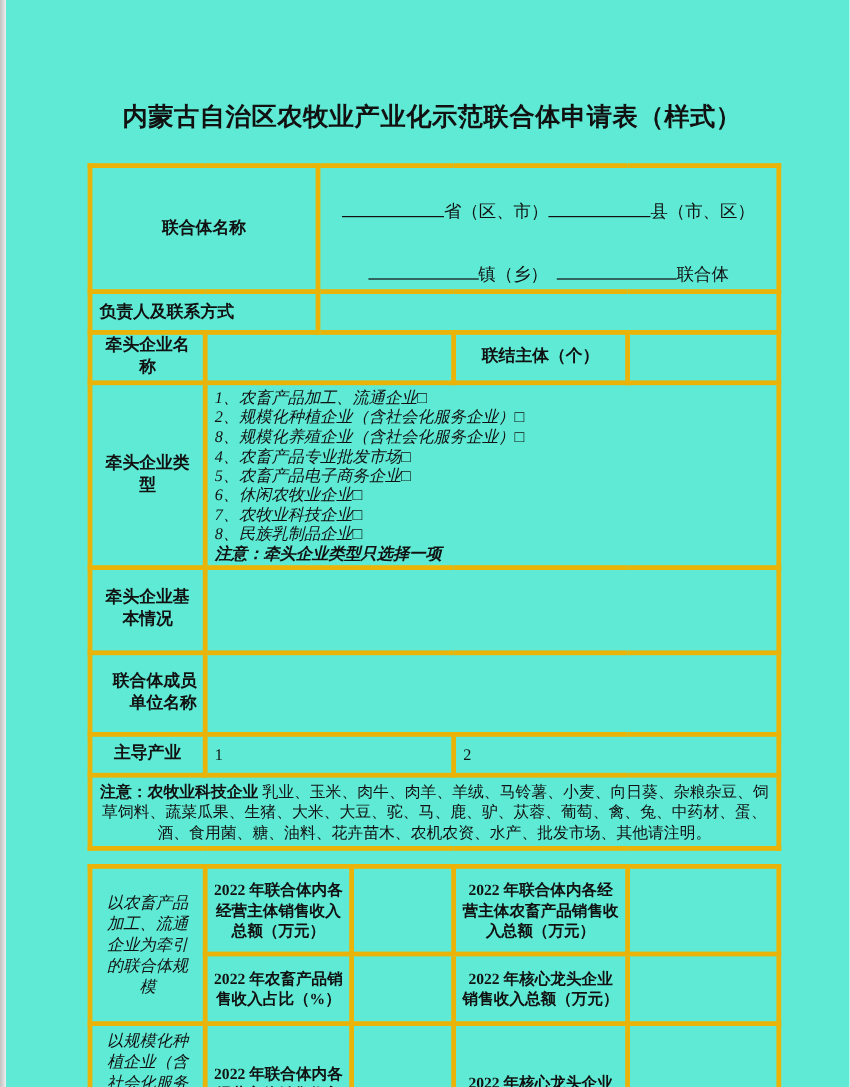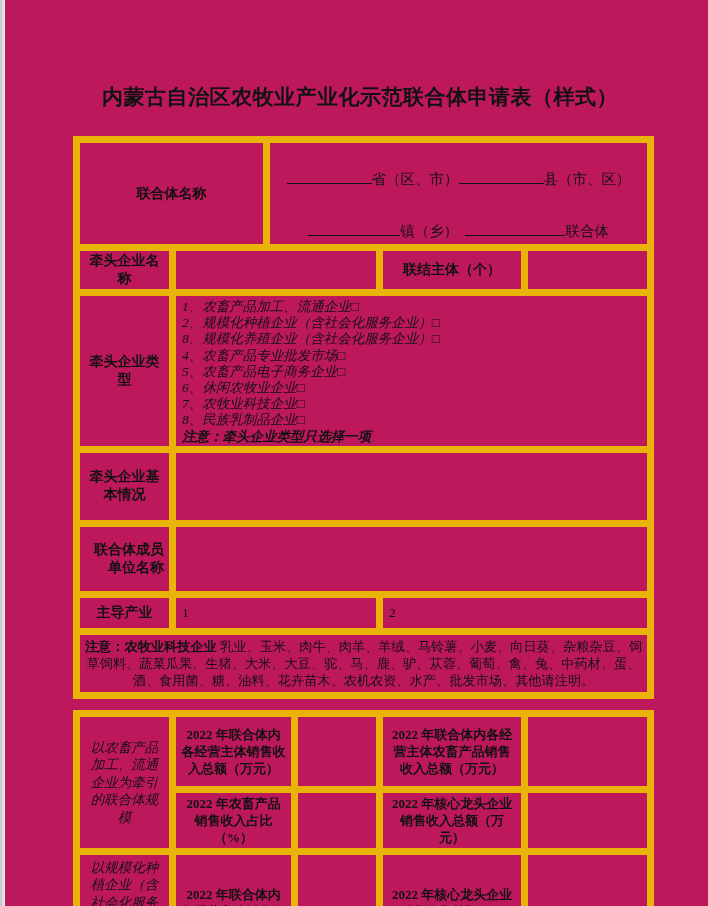--- a/index.html
+++ b/index.html
@@ -1,19 +1,19 @@
 <!DOCTYPE html>
 <html><head>
 <meta charset="utf-8">
 <style>
   html,body{margin:0;padding:0;background:#fff;}
   .page{
     position:relative;
     width:708px;height:906px;
-    background:#be185d;
+    background:#5eead4;
     font-family:"Liberation Serif","DejaVu Serif",serif;
     color:#111;
     overflow:hidden;
   }
   .page-edge{
     position:absolute;left:0;top:0;width:5px;height:906px;
     background:linear-gradient(to right,#c3c3c3 0%,#d9d9d9 55%,#efefef 100%);
   }
   .doc-title{
     margin:0;
@@ -28,21 +28,21 @@
   }
   table.form{
     margin-left:73px;
     width:574px;
     border-collapse:collapse;
     table-layout:fixed;
   }
   table.upper{margin-top:25px;}
   table.lower{margin-top:11px;}
   td{
-    border:7px solid #eab308;
+    border:4px solid #eab308;
     vertical-align:middle;
     font-size:14px;
     padding:1px 5px;
     overflow:hidden;
   }
   td.lbl{font-weight:700;text-align:center;line-height:18px;}
   td.lbl-left{font-weight:700;text-align:left;padding-left:6px;}
   tr.r1 td{height:99px;}
   tr.r2 td{height:28px;}
   tr.r3 td{height:27px;}
@@ -111,20 +111,24 @@
     <tbody>
         <tr class="r1">
       <td class="lbl" colspan="2">联合体名称</td>
       <td colspan="3">
         <div class="name-cell-content">
           <div class="blank-line-row"><span class="fill-line w85"></span><span>省（区、市）</span><span class="fill-line w85"></span><span>县（市、区）</span></div>
           <div class="blank-line-row"><span class="fill-line w92"></span><span>镇（乡）</span>&nbsp;&nbsp;<span class="fill-line w100"></span><span>联合体</span></div>
         </div>
       </td>
     </tr>
+    <tr class="r2">
+      <td class="lbl-left" colspan="2">负责人及联系方式</td>
+      <td colspan="3"></td>
+    </tr>
     <tr class="r3">
       <td class="lbl">牵头企业名称</td>
       <td colspan="2"></td>
       <td class="lbl">联结主体（个）</td>
       <td></td>
     </tr>
     <tr class="r4">
       <td class="lbl">牵头企业类型</td>
       <td colspan="4">
         <div class="opt-list">

